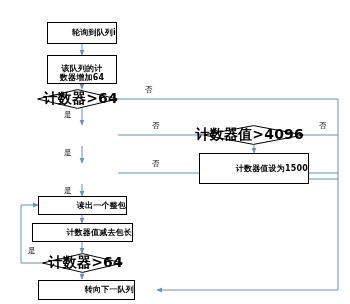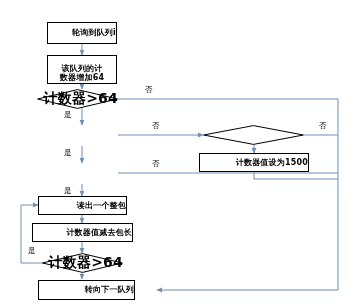--- a/index.html
+++ b/index.html
@@ -89,23 +89,24 @@
       <polygon points="40.5,0.6 80.4,10 40.5,19.4 0.6,10" fill="#ffffff" stroke="#000000" stroke-width="1"></polygon>
     </svg>
     <span class="txt">计数器&gt;64</span>
   </div>
 
 
   <div class="node dia" style="left:203px;top:125px;width:101px;height:20px;">
     <svg class="shape" viewBox="0 0 101 20" preserveAspectRatio="none">
       <polygon points="50.5,0.6 100.4,10 50.5,19.4 0.6,10" fill="#ffffff" stroke="#000000" stroke-width="1"></polygon>
     </svg>
+    <span class="txt">计数器值&gt;4096</span>
   </div>
 
-  <div class="node box" style="left:199px;top:153px;width:110px;height:19px;">
+  <div class="node box" style="left:199px;top:153px;width:110px;height:31px;">
     <span>计数器值设为1500</span>
   </div>
 
 
   <div class="node box" style="left:32px;top:223px;width:101px;height:19px;">
     <span>计数器值减去包长</span>
   </div>
 
   <div class="node box" style="left:38px;top:196px;width:89px;height:19px;">
     <span>读出一个整包</span>

